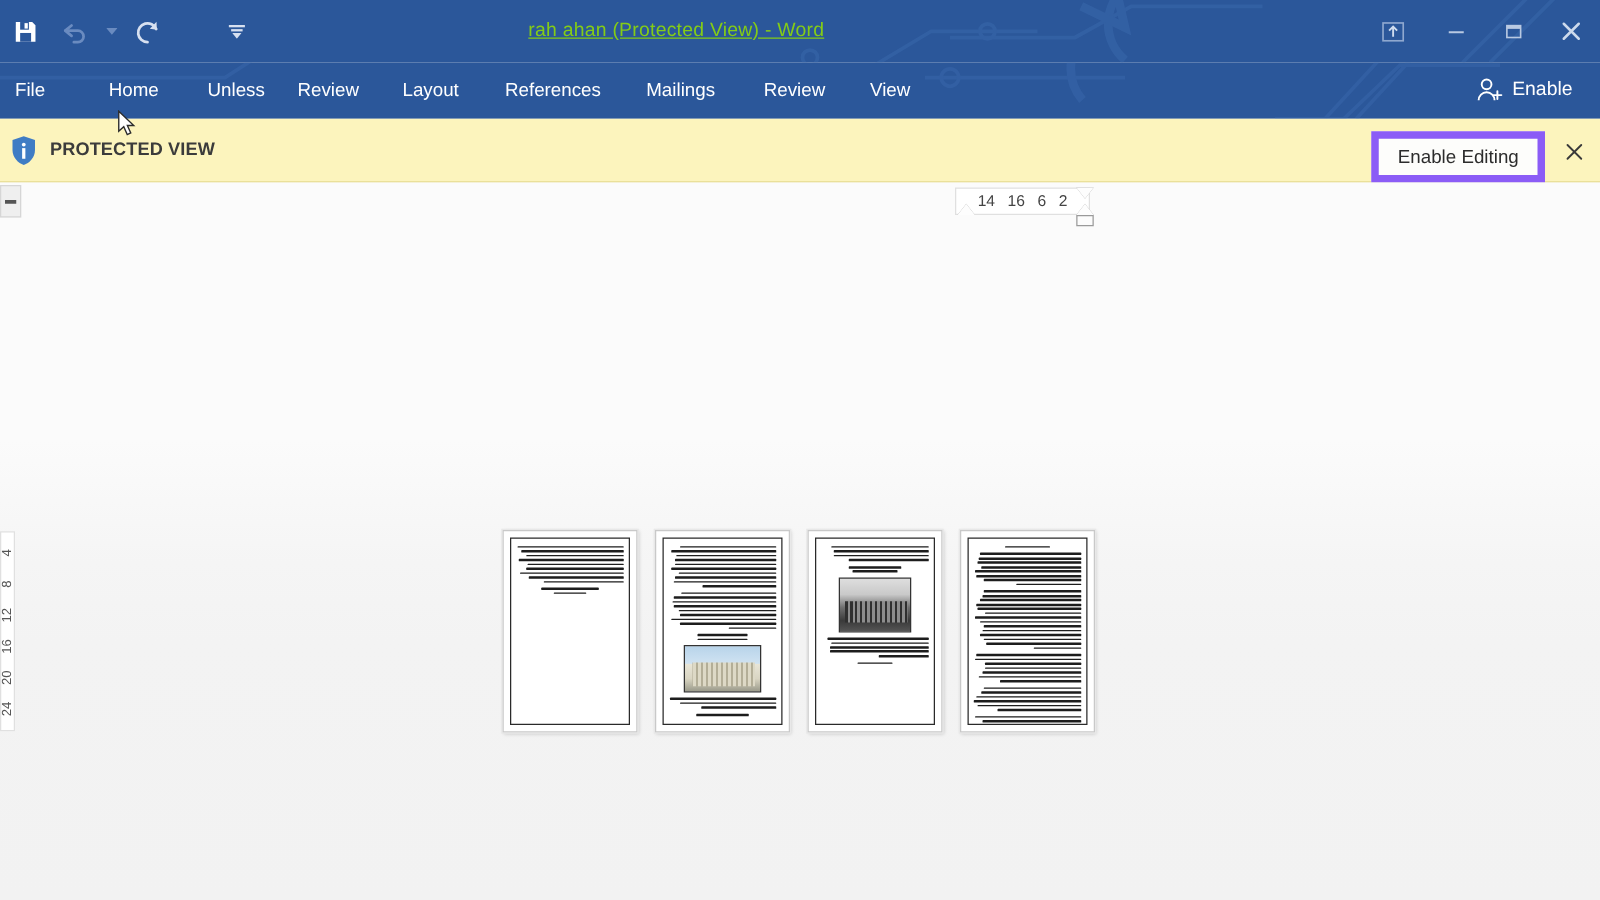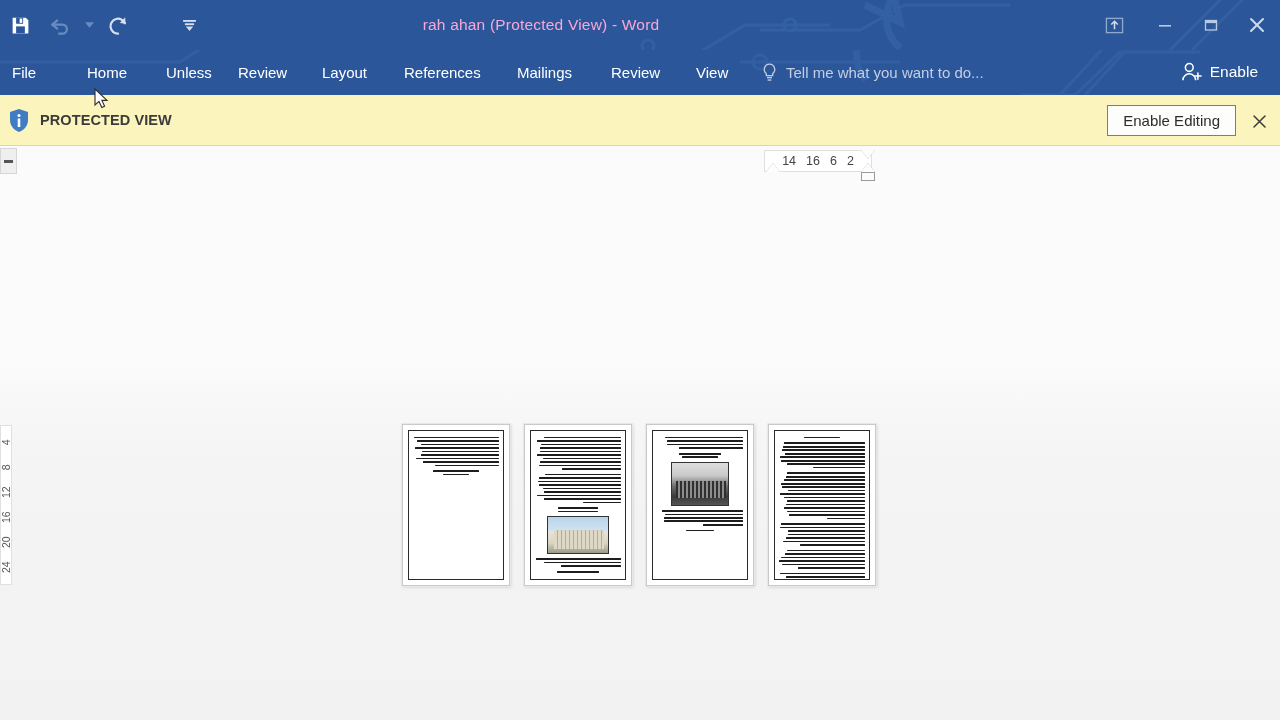--- a/index.html
+++ b/index.html
@@ -23,22 +23,23 @@
     width: 40px; height: 40px; display: flex; align-items: center; justify-content: center;
     position: relative;
   }
   .qat-btn svg { display: block; }
   .qat-caret {
     width: 18px; height: 40px; display: flex; align-items: center; justify-content: center;
   }
   .title-text {
     position: absolute; left: 0; top: 0; width: 1082px; height: 50px;
     display: flex; align-items: center; justify-content: center;
-    color: #f9a8d4; font-size: 15.5px; letter-spacing: .2px;
+    color: #84cc16; font-size: 15.5px; letter-spacing: .2px;
     pointer-events: none;
+    text-decoration: underline;
   }
   .win-controls {
     position: absolute; right: 0; top: 0; height: 50px; display: flex; align-items: center;
   }
   .win-btn {
     width: 46px; height: 38px; display: flex; align-items: center; justify-content: center;
   }
   .ribbon-opt { width: 56px; height: 38px; display: flex; align-items: center; justify-content: center; }
 
   
@@ -73,21 +74,21 @@
   .pv-label {
     font-size: 14.5px; font-weight: bold; color: #3b3b3b; letter-spacing: .1px;
     margin-left: 4px; white-space: nowrap;
   }
   .pv-msg {
     font-size: 15px; color: #3b3b3b; line-height: 23px; margin-left: 22px;
     width: 860px;
   }
   .pv-enable {
     position: absolute; right: 44px; top: 105px;
-    background: #fdfdfb; border: 1px solid #8b5cf6;
+    background: #fdfdfb; border: 6px solid #8b5cf6;
     font-size: 15px; color: #2c2c2c; padding: 6px 15px;
     font-family: "Liberation Sans", sans-serif;
   }
   .pv-close {
     position: absolute; right: 8px; top: 108px;
     width: 26px; height: 26px; display: flex; align-items: center; justify-content: center;
     color: #3a3a3a; font-size: 19px; line-height: 1;
   }
 
   
@@ -277,28 +278,20 @@
       <div class="tab" style="position:absolute;left:87px">Home</div>
       <div class="tab" style="position:absolute;left:166px">Unless</div>
       <div class="tab" style="position:absolute;left:238px">Review</div>
       <div class="tab" style="position:absolute;left:322px">Layout</div>
       <div class="tab" style="position:absolute;left:404px">References</div>
       <div class="tab" style="position:absolute;left:517px">Mailings</div>
       <div class="tab" style="position:absolute;left:611px">Review</div>
       <div class="tab" style="position:absolute;left:696px">View</div>
     </div>
 
-    <div class="tellme">
-      <svg width="15" height="19" viewBox="0 0 15 19">
-        <path d="M7.5 1.2 a5.2 5.2 0 0 1 3.2 9.3 v2.1 h-6.4 v-2.1 A5.2 5.2 0 0 1 7.5 1.2 Z" fill="none" stroke="#c3cee2" stroke-width="1.3"></path>
-        <rect x="5" y="14" width="5" height="1.3" fill="#c3cee2"></rect>
-        <rect x="5.6" y="16.4" width="3.8" height="1.3" fill="#c3cee2"></rect>
-      </svg>
-      <span class="tellme-text">Tell me what you want to do...</span>
-    </div>
 
     <div class="share-btn">
       <svg width="22" height="20" viewBox="0 0 24 22">
         <circle cx="9" cy="6" r="4.3" fill="none" stroke="#ffffff" stroke-width="1.7"></circle>
         <path d="M2 20 a7 7 0 0 1 14 0" fill="none" stroke="#ffffff" stroke-width="1.7"></path>
         <path d="M18.5 12 v7 M15 15.5 h7" stroke="#ffffff" stroke-width="1.7" stroke-linecap="round"></path>
       </svg>
       <span>Enable</span>
     </div>
   </div>

